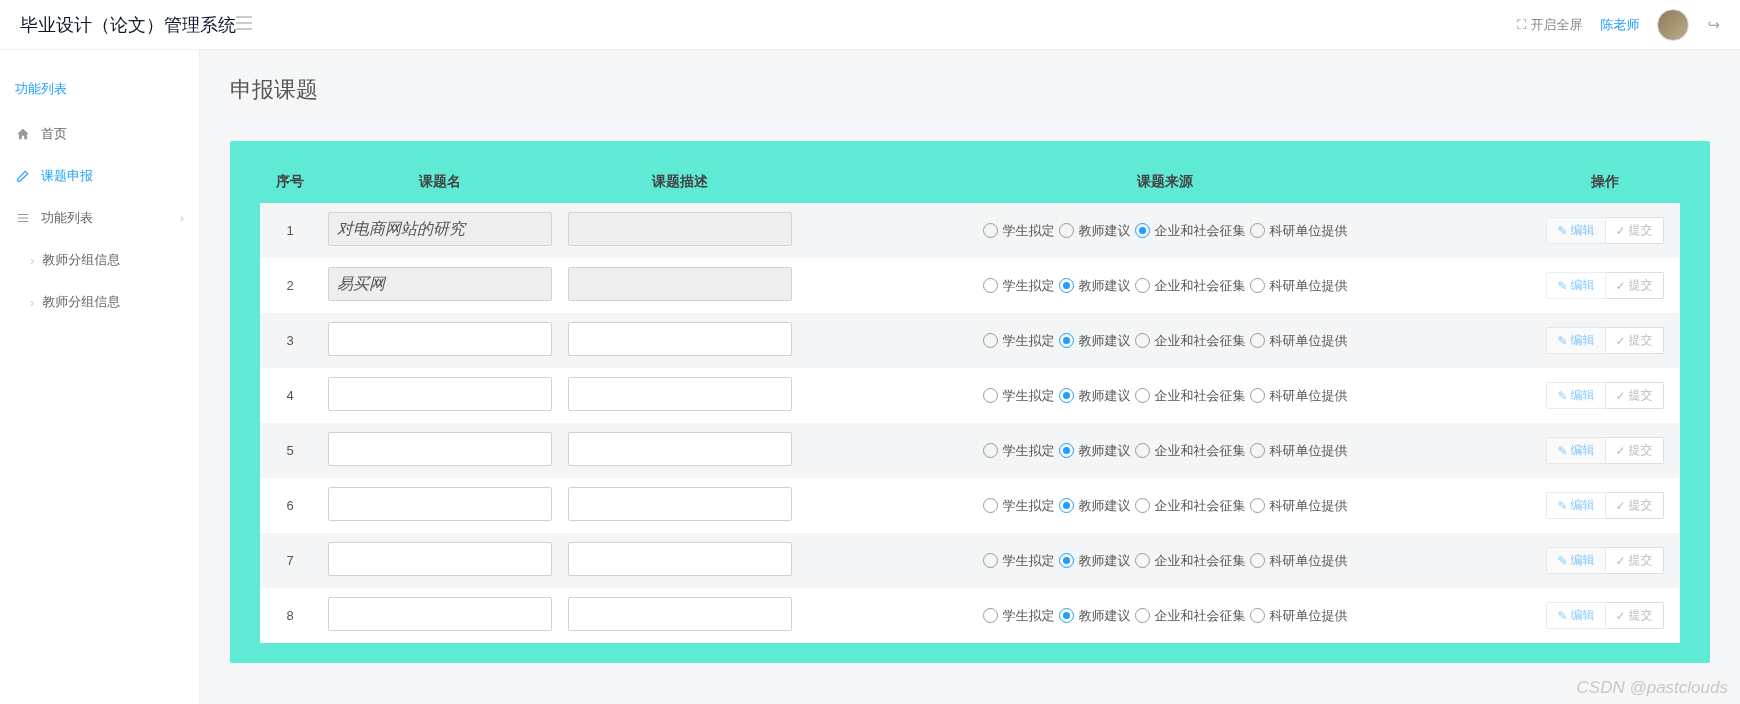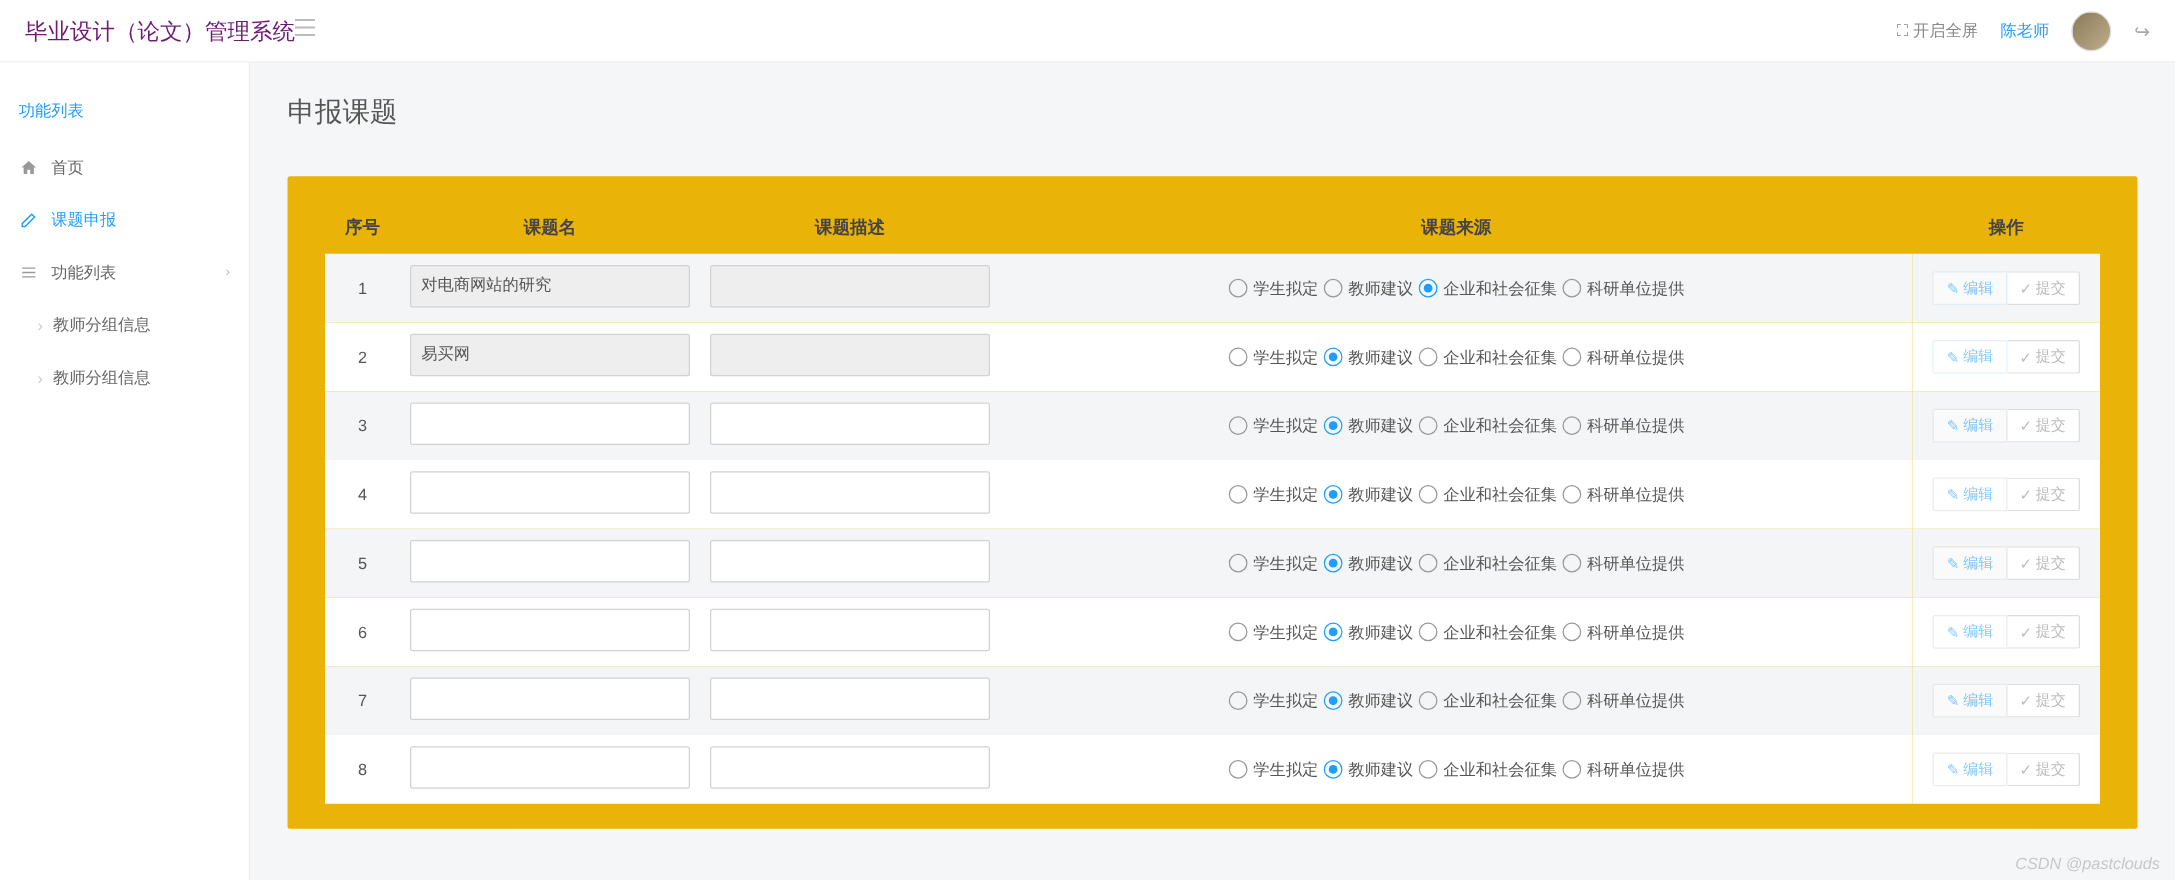--- a/index.html
+++ b/index.html
@@ -1,71 +1,71 @@
 <!DOCTYPE html>
 <html><head>
   <meta charset="utf-8">
   <style>
     * { margin: 0; padding: 0; box-sizing: border-box; }
     body { font-family: "Microsoft YaHei", -apple-system, sans-serif; background: #f5f6f7; color: #555; font-size: 13px; }
     
     .header { height: 50px; background: #fff; display: flex; align-items: center; padding: 0 20px; border-bottom: 1px solid #eee; }
-    .brand { color: #701a75; font-size: 18px; font-weight: 500; }
+    .brand { color: #0f172a; font-size: 18px; font-weight: 500; }
     .menu-toggle { color: #999; cursor: pointer; font-size: 16px; }
     .header-right { margin-left: auto; display: flex; align-items: center; gap: 18px; color: #888; }
     .header-right .fullscreen { cursor: pointer; display: flex; align-items: center; gap: 4px; }
     .username { color: #1e9fff; cursor: pointer; }
     .avatar { width: 32px; height: 32px; border-radius: 50%; background: linear-gradient(135deg,#8a7a5a,#bfae8a); border:1px solid #ddd; }
     .logout-icon { cursor: pointer; color: #aaa; font-size: 15px; }
     
     .layout { display: flex; height: calc(100vh - 50px); }
     .sidebar { width: 200px; background: #fff; padding-top: 30px; border-right: 1px solid #eee; }
     .sidebar-title { color: #1e9fff; padding: 0 15px 15px; font-size: 13px; }
     .nav-item { display: flex; align-items: center; padding: 12px 15px; color: #666; cursor: pointer; gap: 10px; position: relative; }
     .nav-item.active { color: #1e9fff; }
     .nav-item .arrow { margin-left: auto; color: #bbb; font-size: 11px; }
     .nav-sub { padding: 12px 15px 12px 30px; color: #666; cursor: pointer; display: flex; align-items: center; gap: 8px; }
     .nav-icon { width: 16px; display: inline-flex; justify-content: center; color: #999; }
     .nav-item.active .nav-icon { color: #1e9fff; }
     
     .content { flex: 1; padding: 25px 30px; overflow: auto; }
     .page-title { font-size: 22px; color: #555; font-weight: 400; margin-bottom: 36px; }
-    .panel { background: #eab308; border-radius: 2px; padding: 20px 30px; }
+    .panel { background: #5eead4; border-radius: 2px; padding: 20px 30px; }
     
     table { width: 100%; border-collapse: collapse; }
     th { text-align: center; font-weight: 600; color: #444; padding: 12px 8px; font-size: 14px; }
     td { padding: 9px 8px; text-align: center; vertical-align: middle; }
     tbody tr:nth-child(odd) { background: #f4f5f6; }
     tbody tr:nth-child(even) { background: #fff; }
     
     .col-seq { width: 60px; }
     .col-name { width: 240px; }
     .col-desc { width: 240px; }
     .col-src { width: auto; }
     .col-act { width: 150px; }
     
-    .input-cell { width: 100%; height: 34px; border: 1px solid #d2d2d2; border-radius: 2px; padding: 4px 8px; font-size: 13px; color: #555; background: #fff; resize: none; font-family: inherit; }
+    .input-cell { width: 100%; height: 34px; border: 1px solid #d2d2d2; border-radius: 2px; padding: 4px 8px; font-size: 16px; color: #555; background: #fff; resize: none; font-family: inherit; font-style: italic; }
     .input-cell.filled { background: #eeeeee; }
     textarea.input-cell { height: 34px; padding-top: 6px; overflow: hidden; }
     
     .radio-group { display: flex; gap: 4px; justify-content: center; align-items: center; }
     .radio-opt { display: flex; align-items: center; gap: 5px; color: #555; cursor: pointer; white-space: nowrap; }
     .radio-circle { width: 15px; height: 15px; border: 1.5px solid #999; border-radius: 50%; display: inline-flex; align-items: center; justify-content: center; }
     .radio-opt.selected .radio-circle { border-color: #1e9fff; }
     .radio-opt.selected .radio-circle::after { content: ""; width: 7px; height: 7px; background: #1e9fff; border-radius: 50%; }
     
     .btn { display: inline-flex; align-items: center; gap: 3px; border: 1px solid #ddd; background: #fff; color: #aaa; padding: 4px 10px; border-radius: 2px; font-size: 12px; cursor: pointer; }
     .btn.edit.active { color: #1e9fff; border-color: #cde7f9; background:#fff; }
     .btn.edit { color: #1e9fff; opacity:.55; }
     .btn.submit { color: #bbb; }
     .btn-group { display: inline-flex; }
     .btn-group .btn:first-child { border-top-right-radius: 0; border-bottom-right-radius: 0; }
     .btn-group .btn:last-child { border-top-left-radius: 0; border-bottom-left-radius: 0; border-left: none; }
     
-    .watermark { position: fixed; bottom: 6px; right: 12px; color: #c8c8c8; font-size: 13px; font-style: italic; }
+    .watermark { position: fixed; bottom: 6px; right: 12px; color: #c8c8c8; font-size: 17px; font-style: italic; }
   </style>
 </head>
 <body>
 
 <div class="header">
   <div class="brand">毕业设计（论文）管理系统</div>
   <span class="menu-toggle">
     <svg width="16" height="14" viewBox="0 0 16 14">
         <path d="M0 1h16M0 7h16M0 13h16" stroke="#bbb" stroke-width="1.5"></path>
       </svg>

